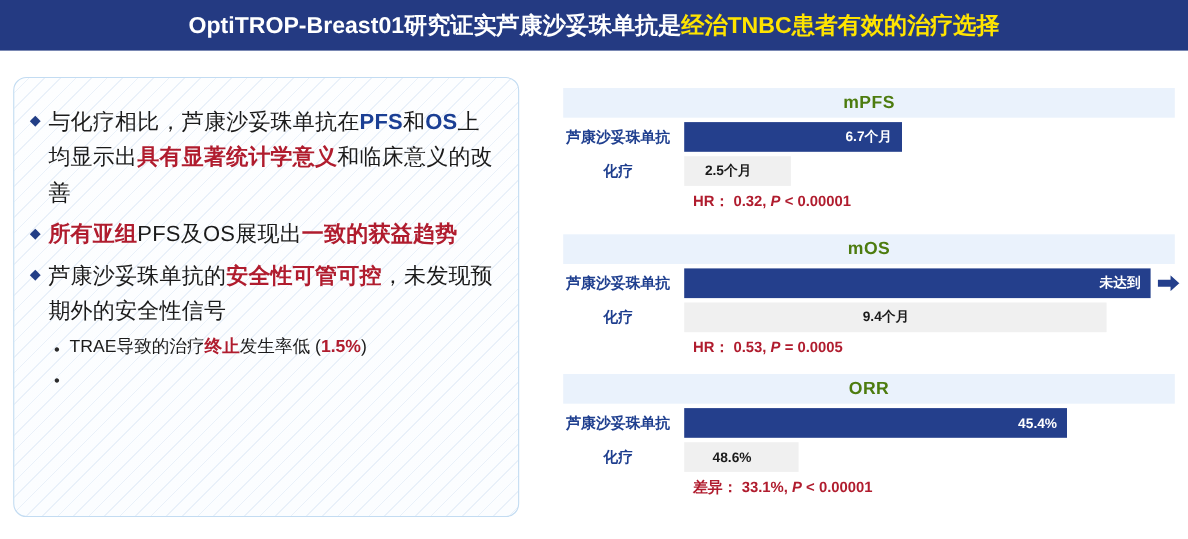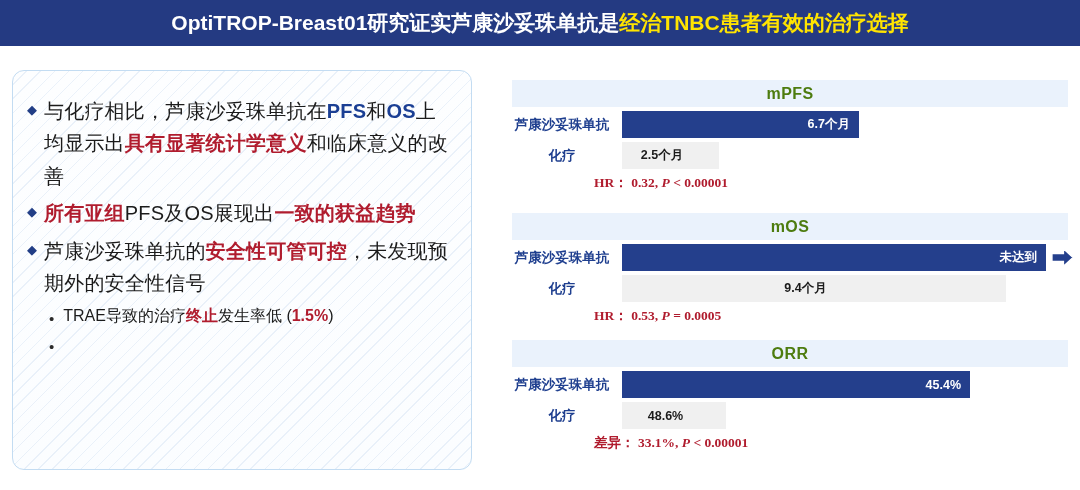--- a/index.html
+++ b/index.html
@@ -79,22 +79,22 @@
     display:flex;align-items:center;justify-content:flex-end;
     box-sizing:border-box;padding-right:9px;
     font-size:12.5px;font-weight:bold;white-space:nowrap;
   }
   .bar.navy{background:#243f8c;color:#ffffff;}
   .bar.gray{background:#f0f0f0;color:#1b1b1b;justify-content:center;padding-right:17px;}
   .arrow{
     position:absolute;top:2px;width:23px;height:23px;
   }
   .stat{
-    margin-top:5px;margin-left:82px;
-    color:#b01c2e;font-size:13.5px;font-weight:bold;white-space:nowrap;font-family:Liberation Serif, serif;
+    margin-top:5px;margin-left:118px;
+    color:#b01c2e;font-size:13.5px;font-weight:bold;white-space:nowrap;
   }
   .stat i{font-style:italic;}
 </style>
 </head>
 <body>
 
 <div class="title-bar">
   <div class="title-text">
     <span>OptiTROP-Breast01研究证实芦康沙妥珠单抗是</span><span class="hl">经治TNBC患者有效的治疗选择</span>
   </div>
@@ -121,21 +121,21 @@
       <span class="dot">•</span>
     </div>
   </div>
 
 <div id="metrics-host">
     <div class="metric" style="top: 80px;">
       <div class="metric-head">mPFS</div>
       <div class="bar-row">
         <div class="row-label">芦康沙妥珠单抗</div>
         <div class="bar-track">
-          <div class="bar navy" style="width: 237px; padding-left: 46px;">
+          <div class="bar navy" style="width: 198px; padding-left: 46px;">
             <span>6.7个月</span>
           </div>
         </div>
       </div>
       <div class="bar-row">
         <div class="row-label">化疗</div>
         <div class="bar-track">
           <div class="bar gray" style="width: 97px;">
             <span>2.5个月</span>
           </div>

